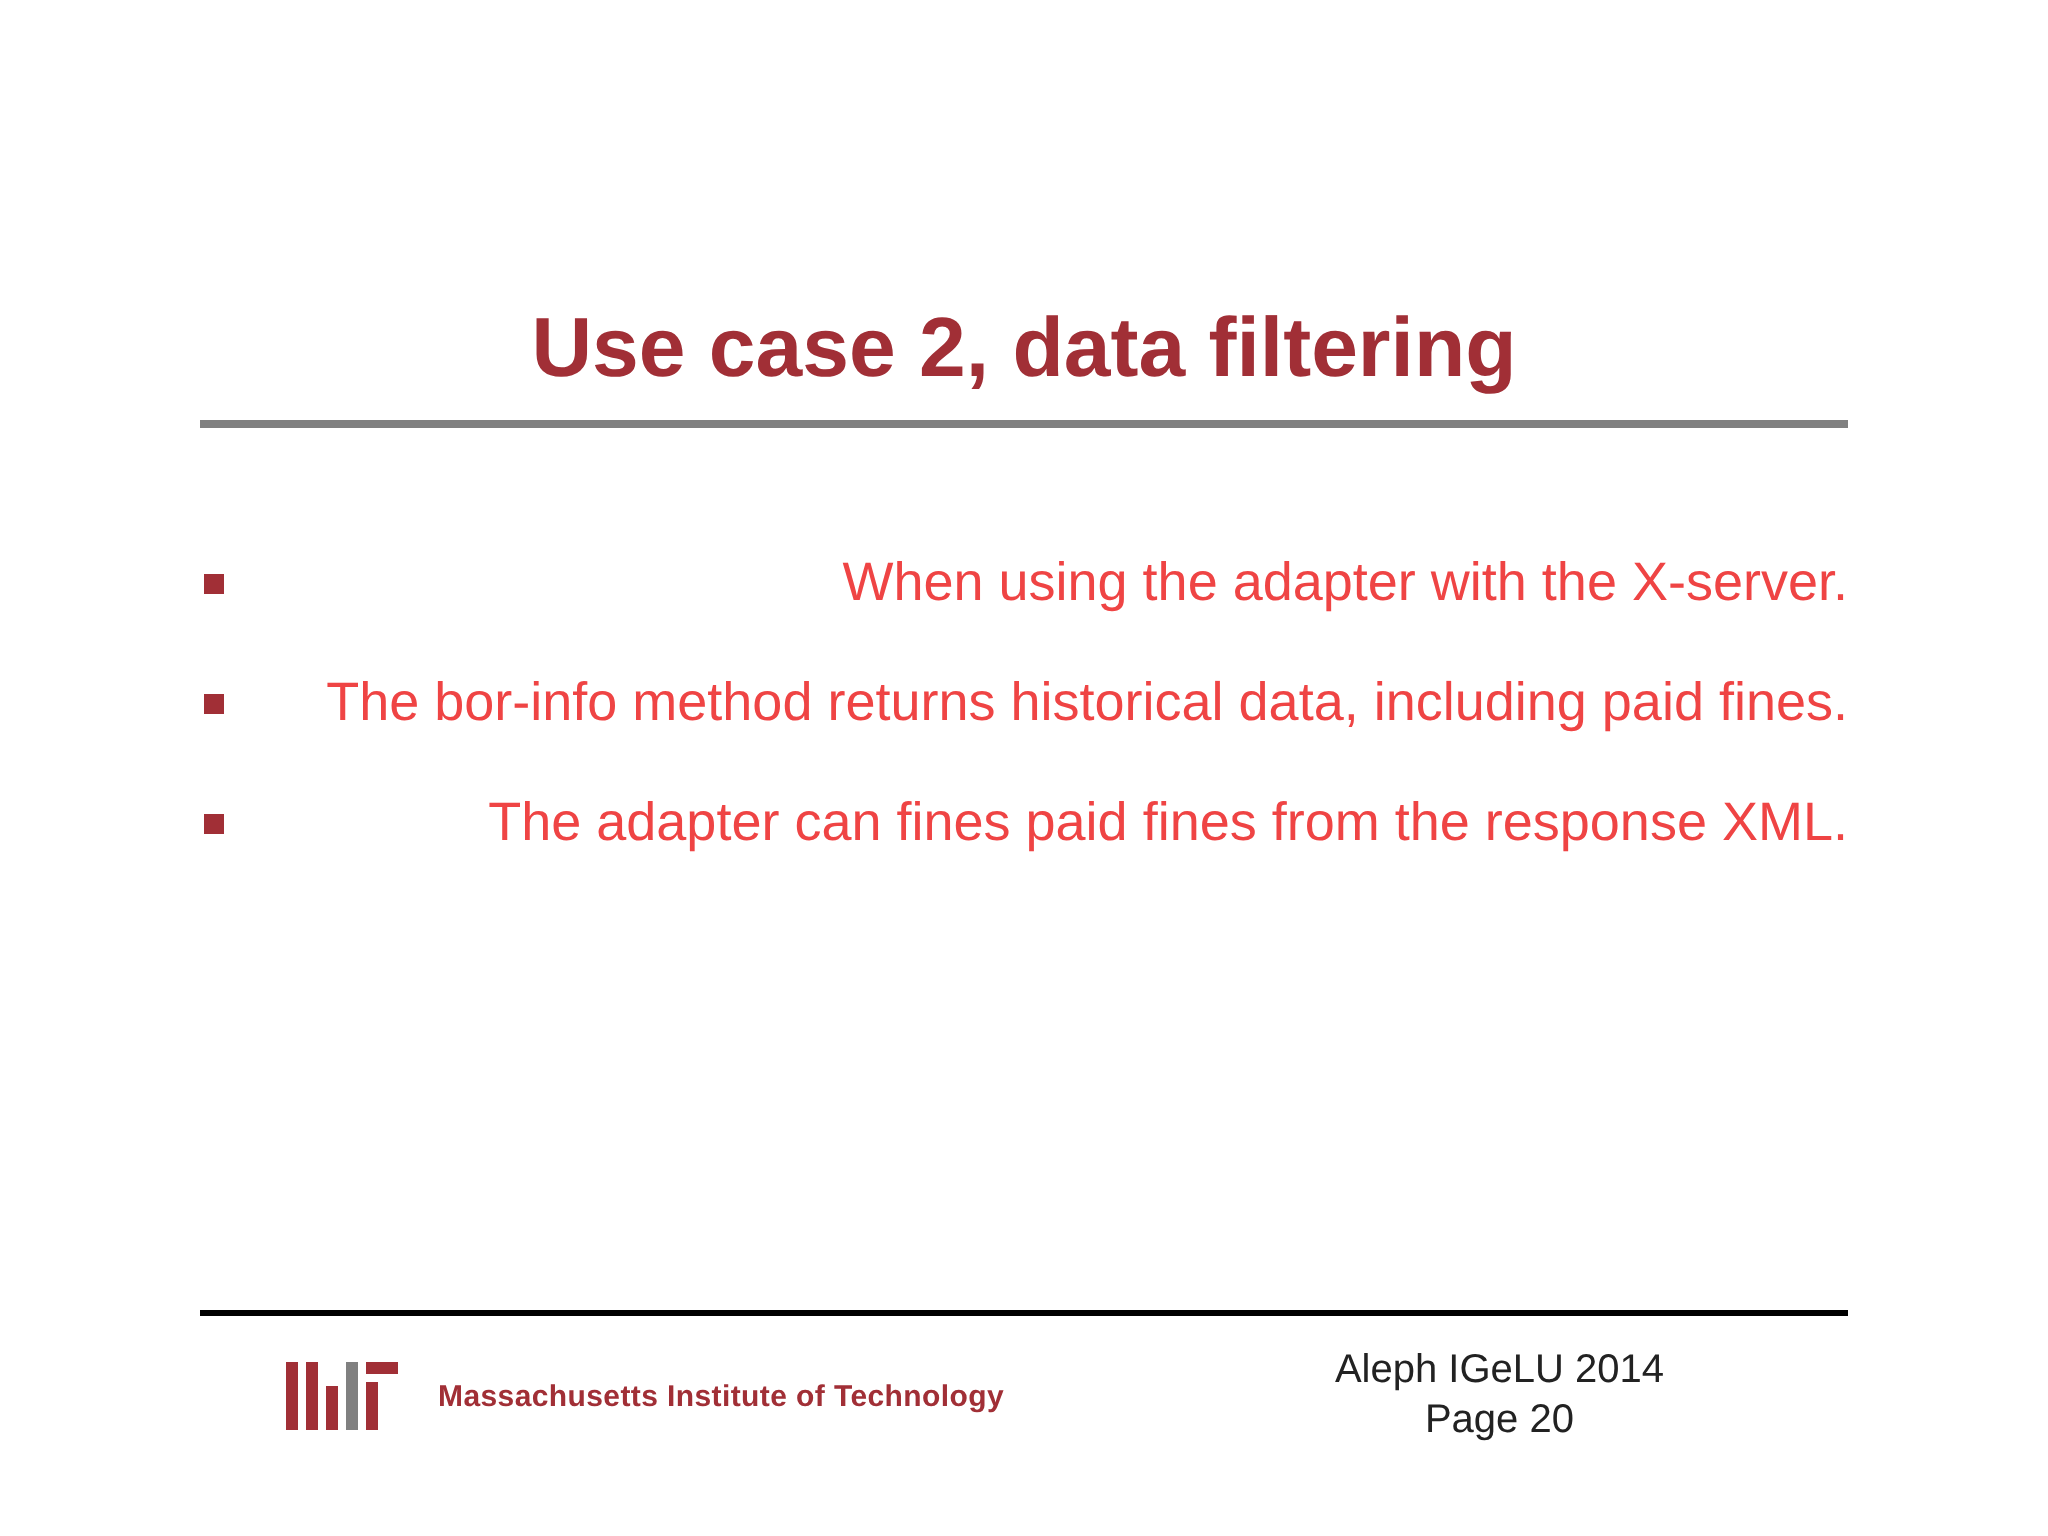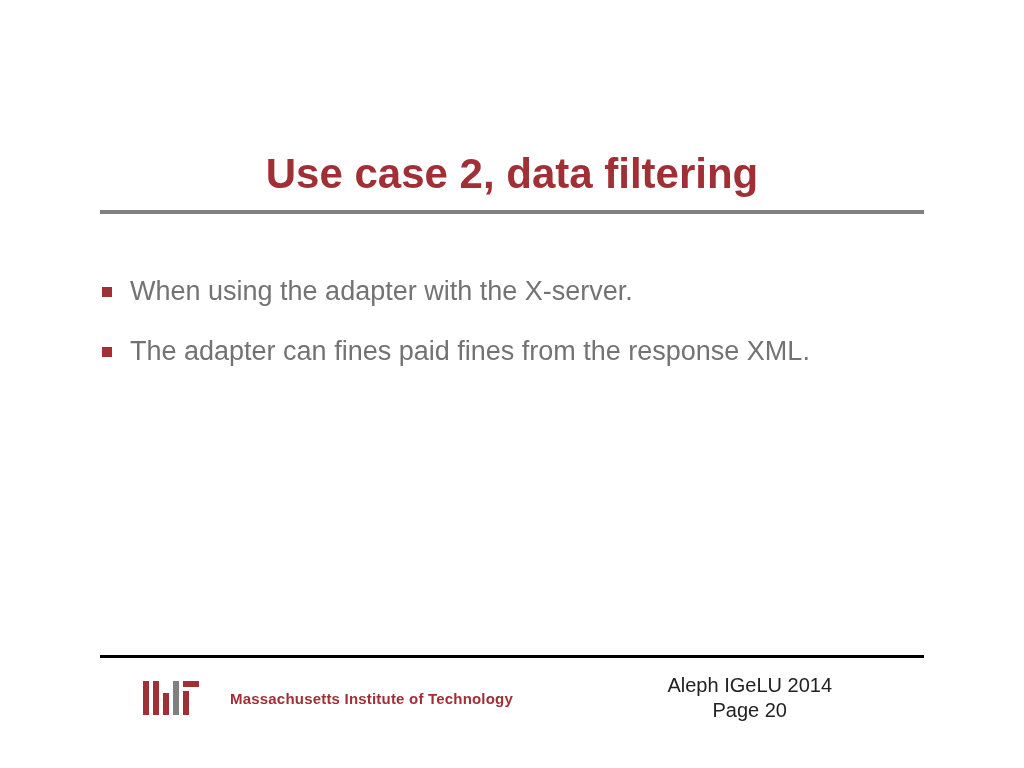--- a/index.html
+++ b/index.html
@@ -43,23 +43,24 @@
     left: 100px;
     right: 100px;
   }
   .content ul {
     list-style: none;
   }
   .content li {
     position: relative;
     padding-left: 30px;
     font-size: 27px;
-    color: #737373;
+    color: #ef4444;
     line-height: 1.25;
     margin-bottom: 26px;
+    text-align: right;
   }
   .content li::before {
     content: "";
     position: absolute;
     left: 2px;
     top: 12px;
     width: 10px;
     height: 10px;
     background: #a12f36;
   }
@@ -77,21 +78,21 @@
     right: 100px;
     bottom: 40px;
     height: 60px;
     display: flex;
     align-items: center;
     justify-content: space-between;
   }
   .logo-block {
     display: flex;
     align-items: center;
-    gap: 31px;
+    gap: 20px;
     padding-left: 43px;
   }
   .mit-logo {
     display: flex;
     align-items: flex-end;
     gap: 4px;
     height: 34px;
   }
   .mit-logo .bar {
     width: 6px;
@@ -124,20 +125,21 @@
 <div class="slide">
 
   <div class="title-wrap">
     <div class="title">Use case 2, data filtering</div>
   </div>
   <div class="title-rule"></div>
 
   <div class="content">
     <ul>
       <li><span>When using the adapter with the X-server.</span></li>
+      <li><span>The bor-info method returns historical data, including paid fines.</span></li>
       <li><span>The adapter can fines paid fines from the response XML.</span></li>
     </ul>
   </div>
 
   <div class="footer-rule"></div>
 
   <div class="footer">
     <div class="logo-block">
       <div class="mit-logo">
         <div class="bar b1"></div>

